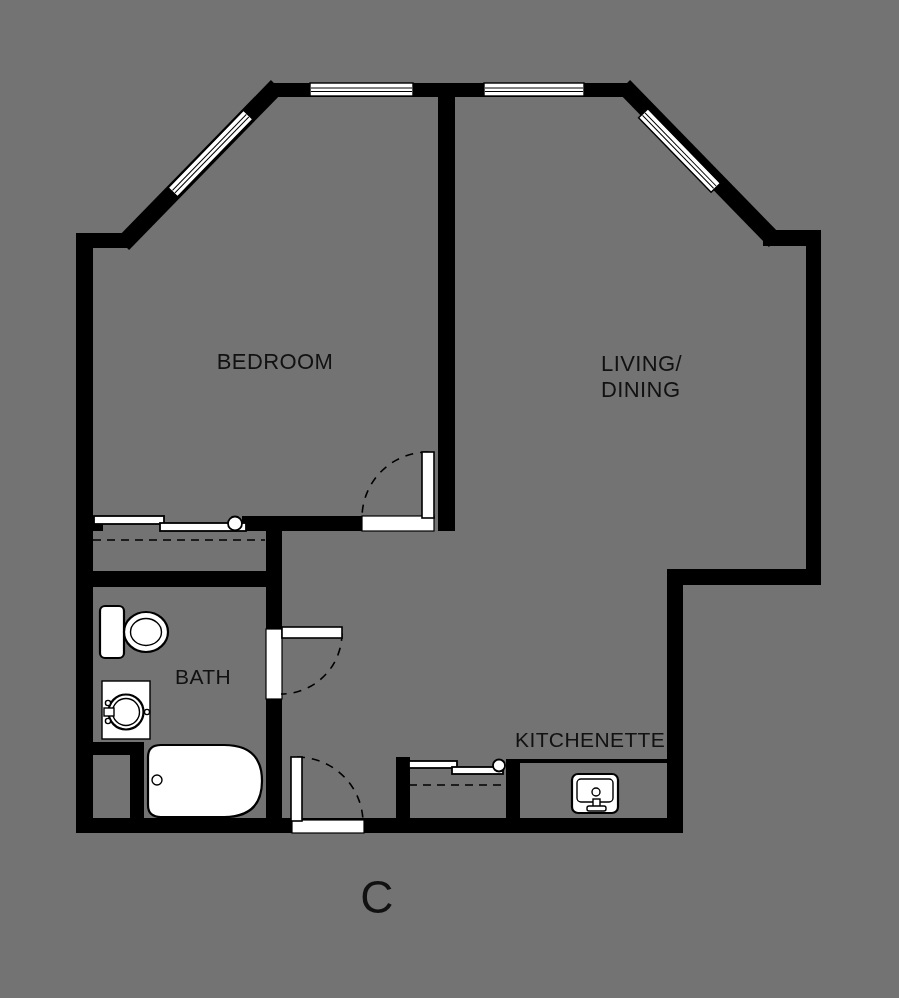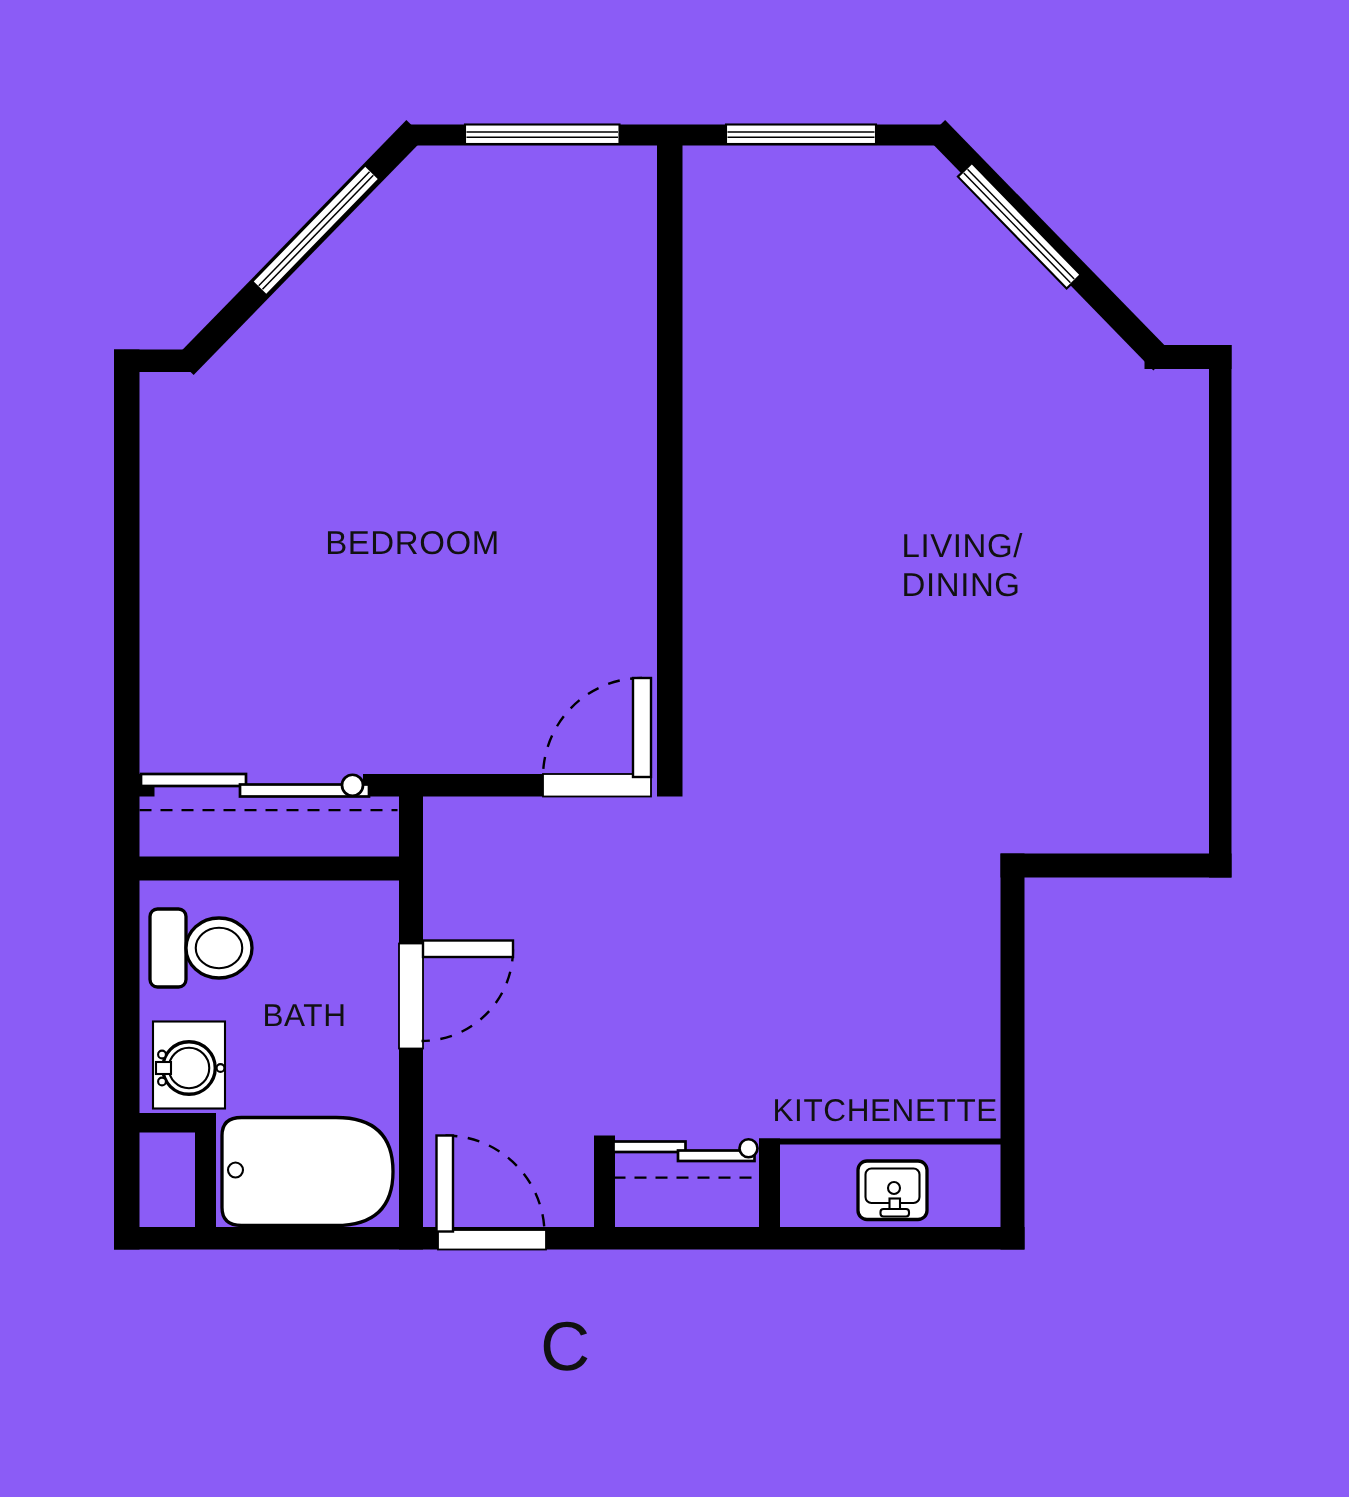--- a/index.html
+++ b/index.html
@@ -1,19 +1,19 @@
 <!DOCTYPE html>
 <html><head>
 <meta charset="utf-8">
 <style>
   html,body{margin:0;padding:0;background:#ffffff;}
   .stage{
     position:relative;
     width:899px;height:998px;
-    background:#8b5cf6;
+    background:#737373;
     overflow:hidden;
   }
   svg{display:block;width:899px;height:998px;}
   .wall{fill:#000000;stroke:none;}
   .wall-line{stroke:#000000;stroke-linecap:butt;fill:none;}
   .win{fill:#ffffff;stroke:#000000;stroke-width:1.4;}
   .win-line{stroke:#000000;stroke-width:1;fill:none;}
   .opening{fill:#ffffff;stroke:#000000;stroke-width:1.2;}
   .leaf{fill:#ffffff;stroke:#000000;stroke-width:1.6;}
   .swing{fill:none;stroke:#000000;stroke-width:1.6;stroke-dasharray:8 7;}

